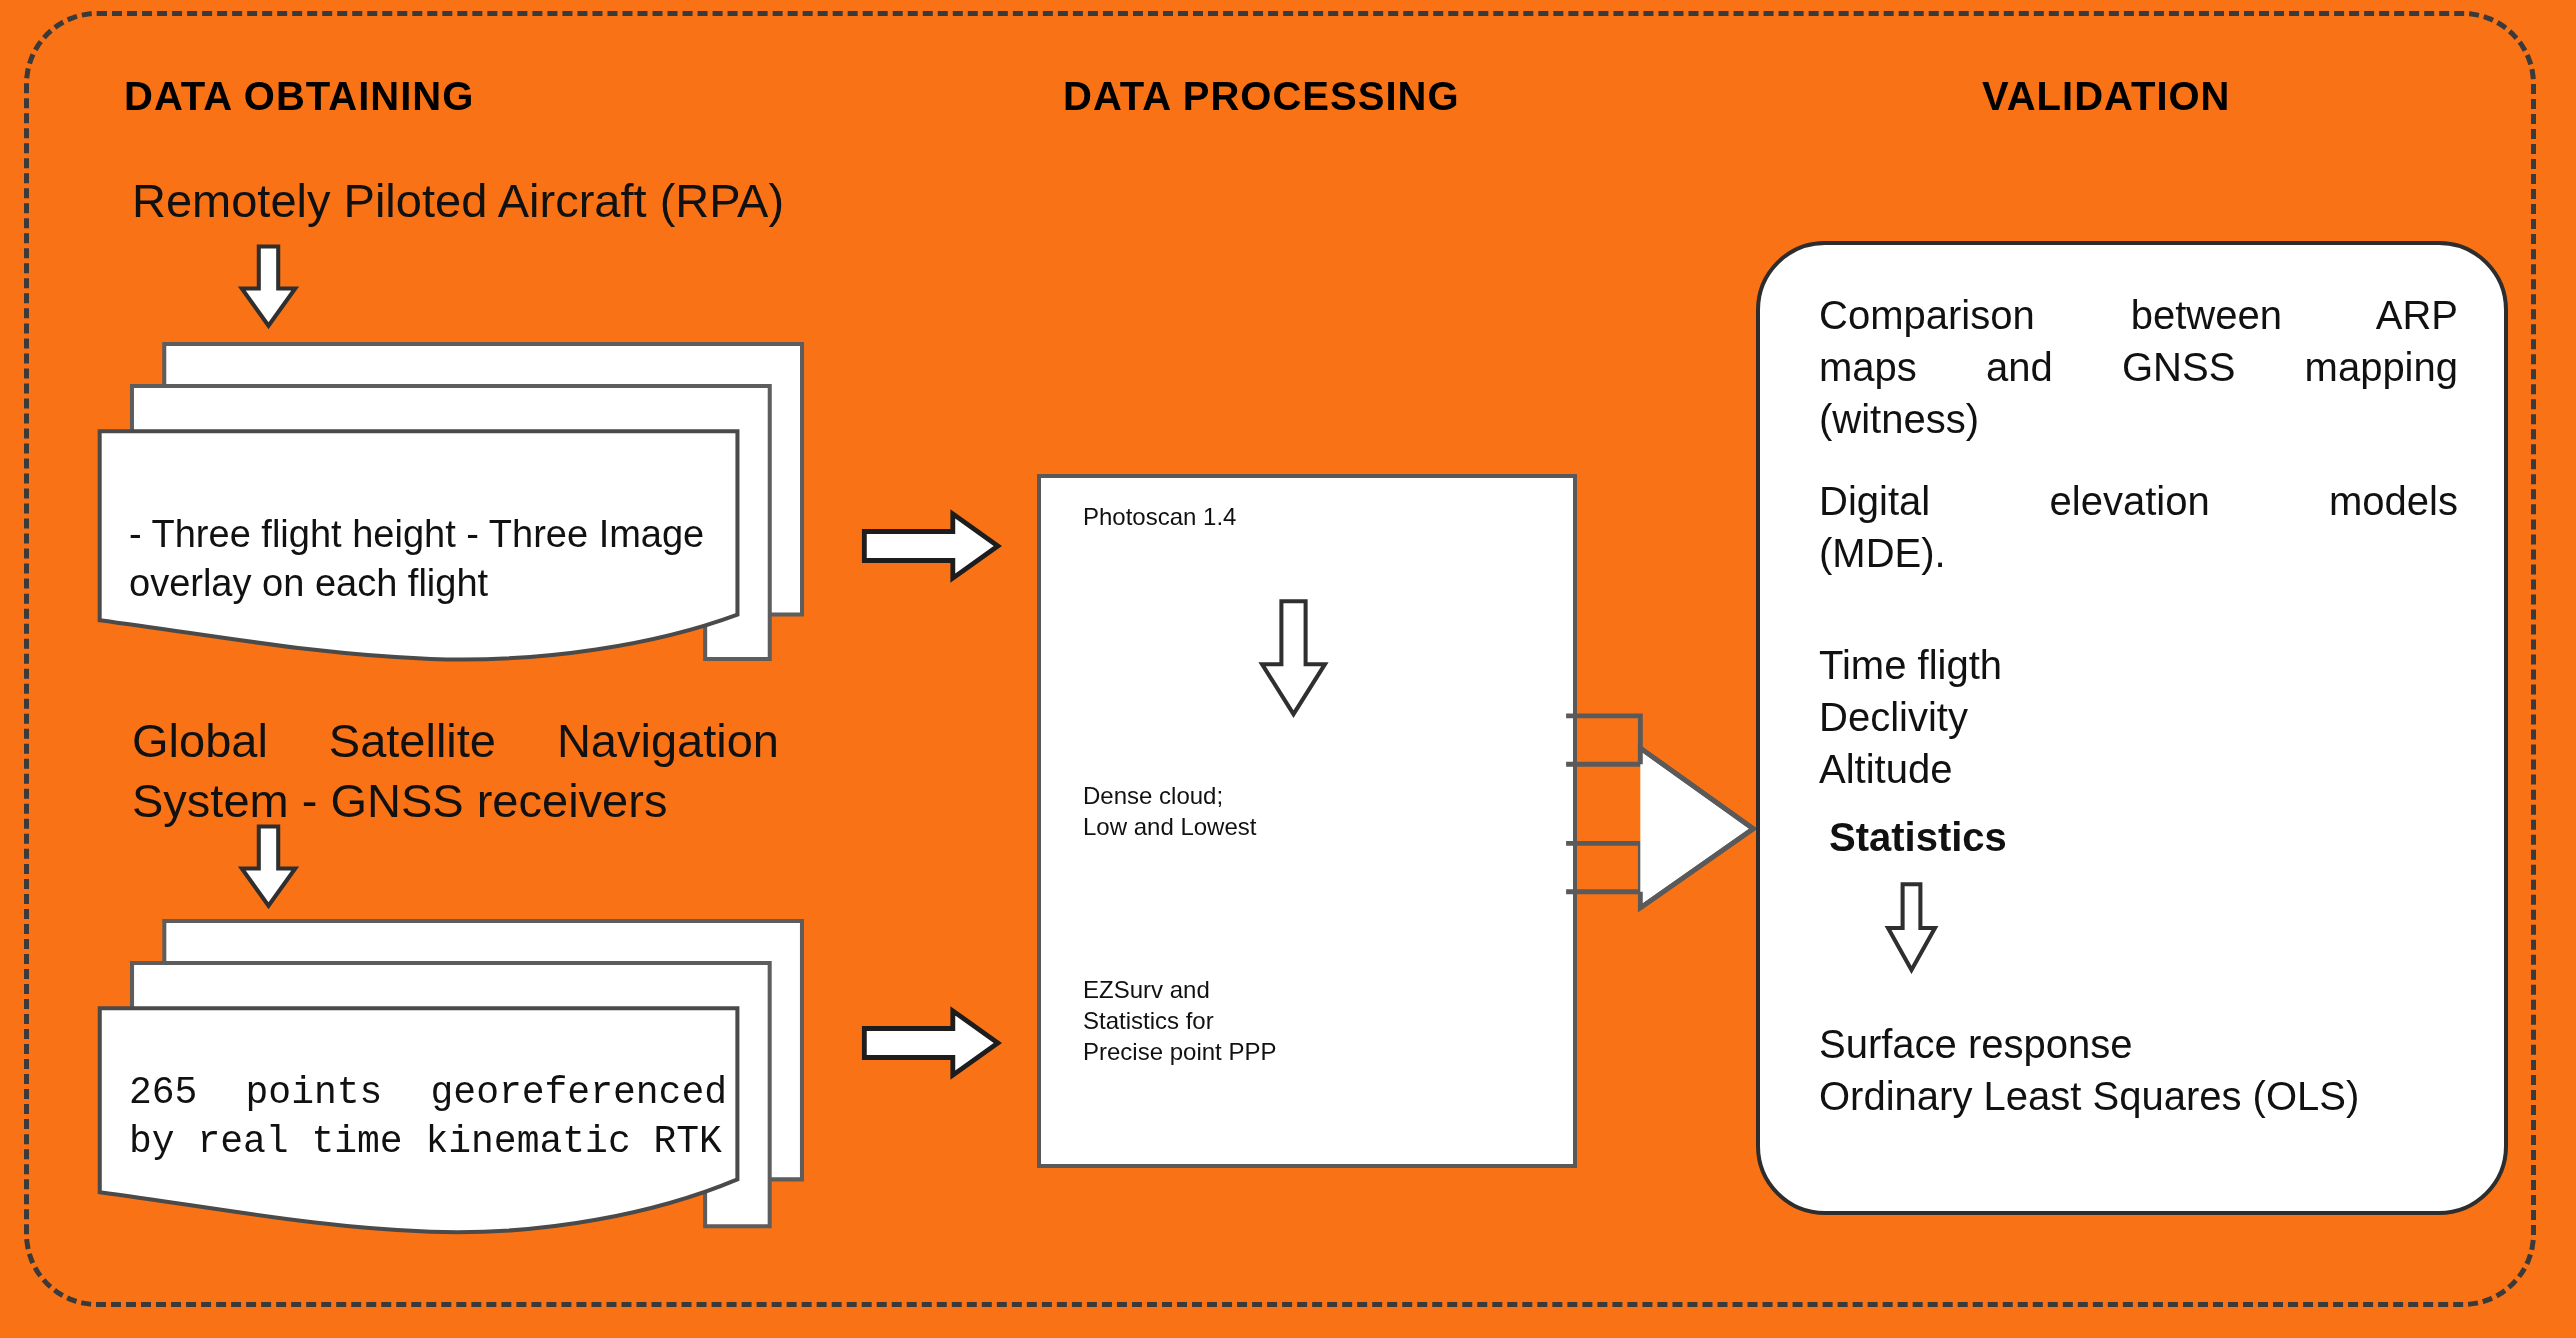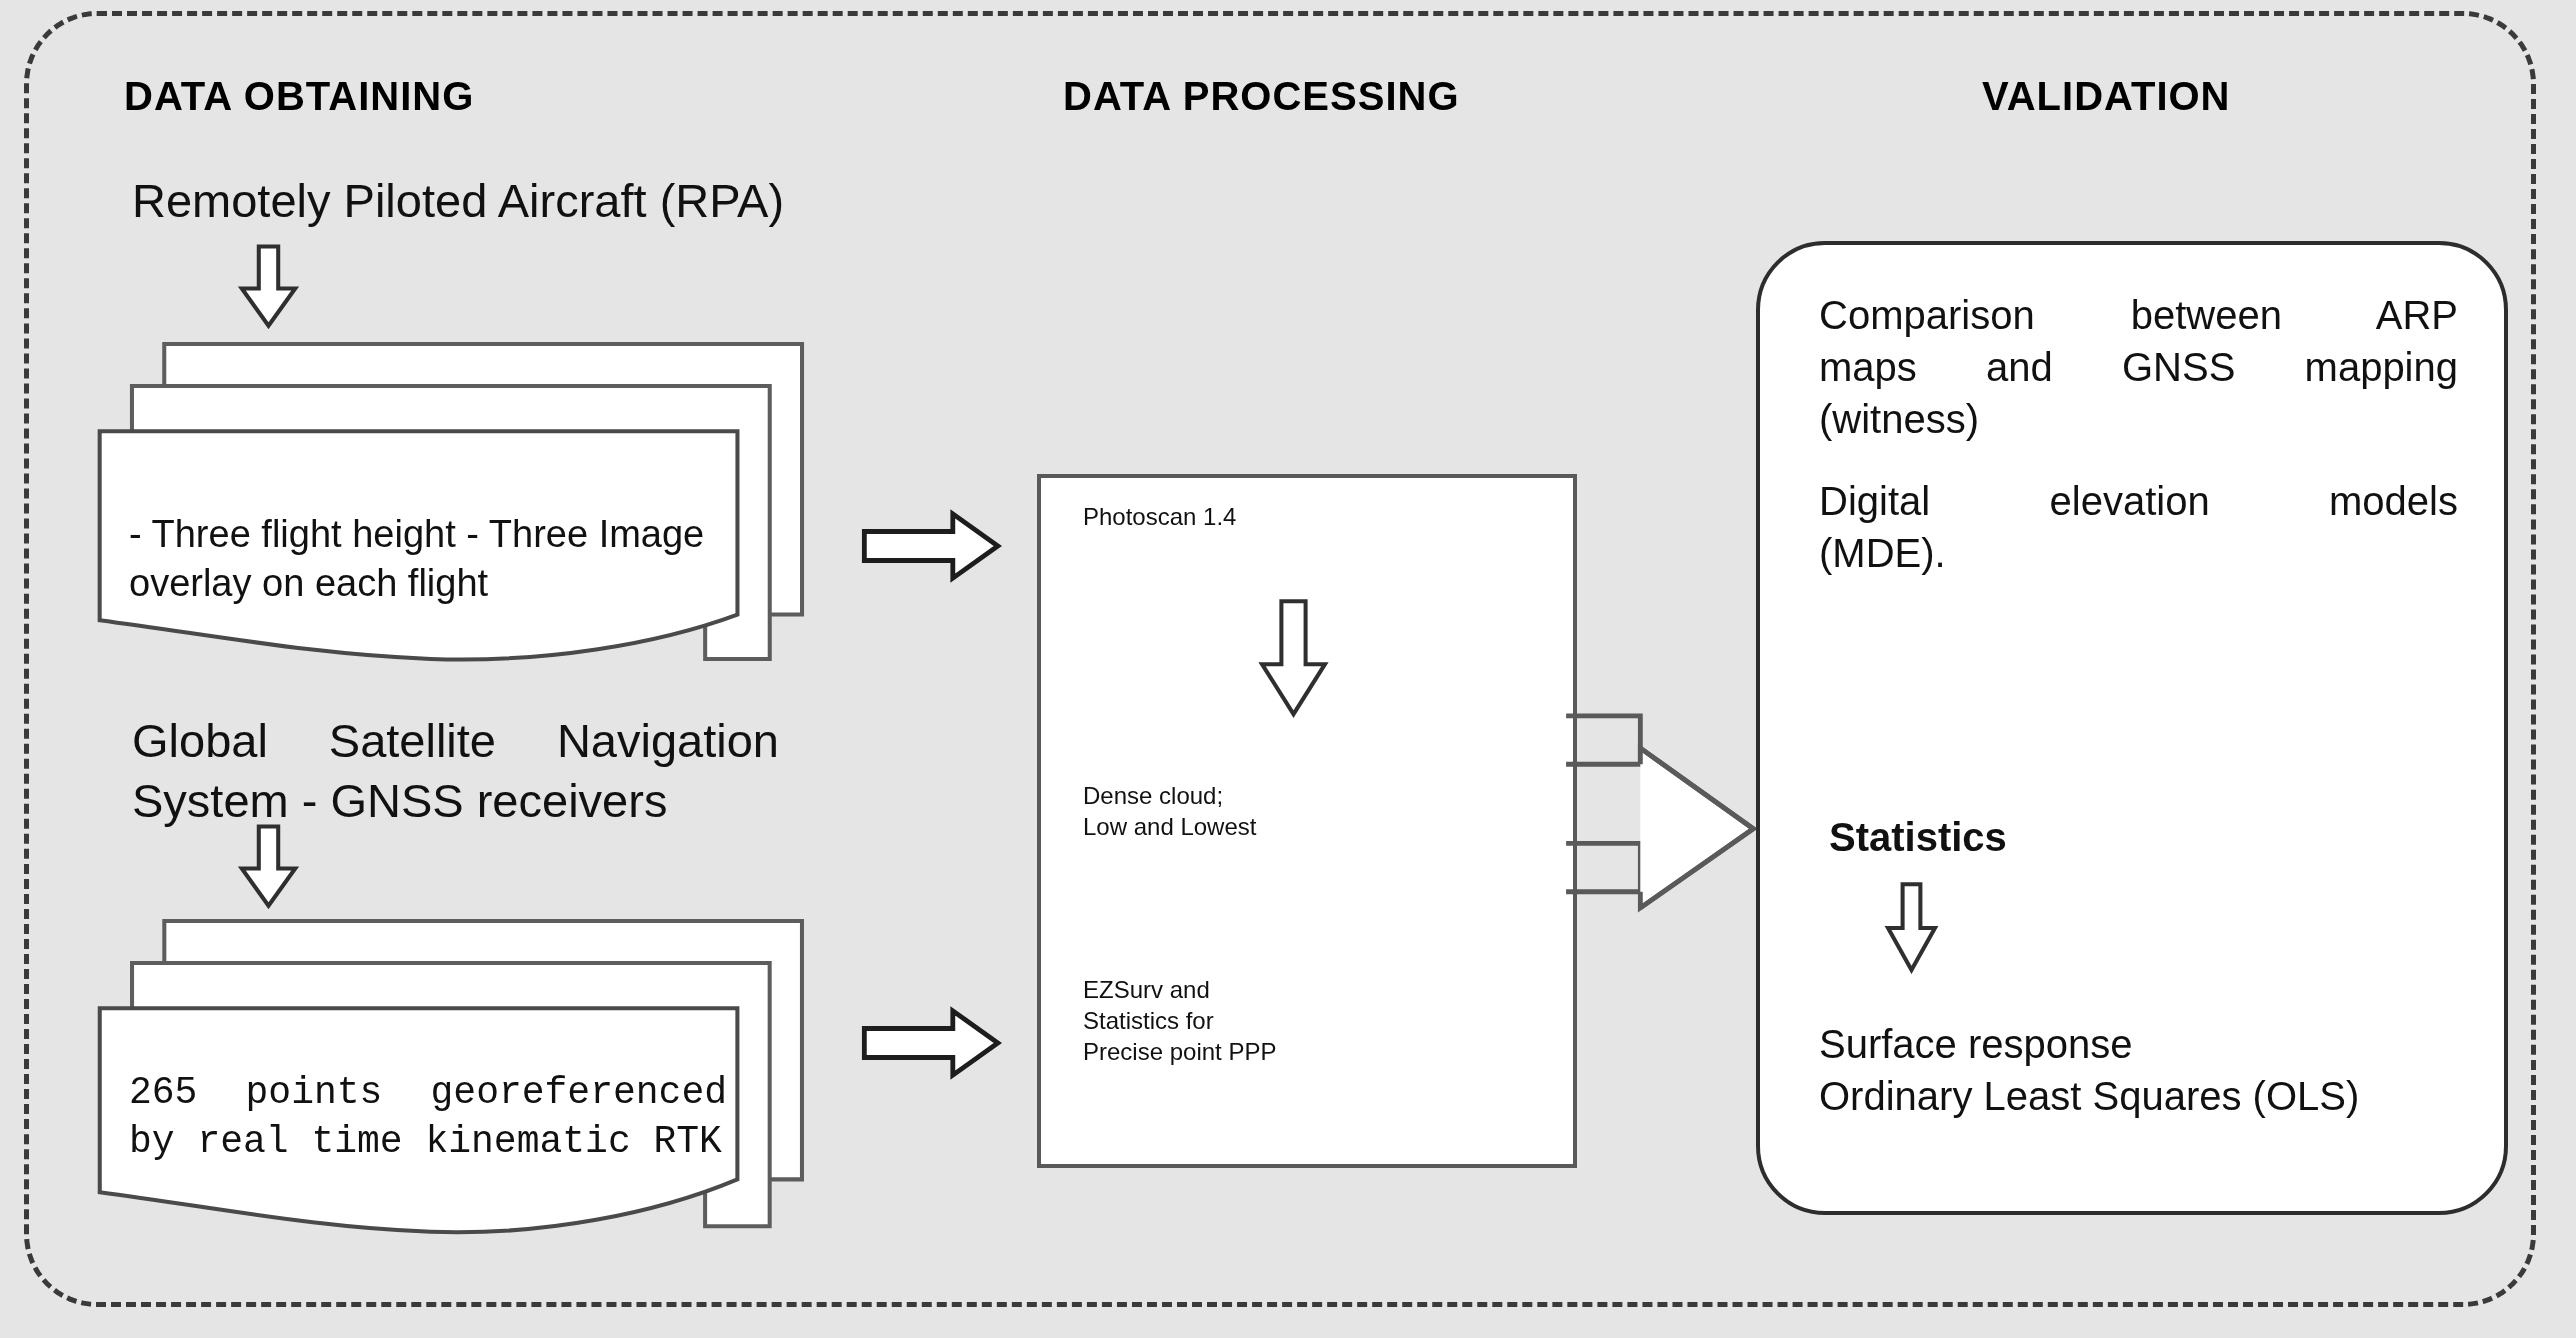--- a/index.html
+++ b/index.html
@@ -1,17 +1,17 @@
 <!DOCTYPE html>
 <html style="font-size:13px"><head>
 <meta charset="utf-8">
 <style>
   html,body{margin:0;padding:0;background:#ffffff;}
   body{font-family:"Liberation Sans",sans-serif;color:#111;}
-  #page{position:relative;width:2576px;height:1339px;background:#e5e5e5;overflow:hidden;}
+  #page{position:relative;width:2576px;height:1339px;background:#f97316;overflow:hidden;}
 
   
   .outer-frame{
     position:absolute;left:24px;top:11.3px;width:2512px;height:1296px;
     border:5.7px dashed #3a3a3a;border-radius:73px;box-sizing:border-box;
   }
 
   
   .col-head{
     position:absolute;font-weight:bold;font-size:40px;letter-spacing:1px;
@@ -181,20 +181,25 @@
     <span class="jl">Comparison between ARP</span>
     <span class="jl">maps and GNSS mapping</span>
     <span class="jlast">(witness)</span>
   </div>
 
   <div class="valid-text justify" id="v-dem">
     <span class="jl">Digital elevation models</span>
     <span class="jlast">(MDE).</span>
   </div>
 
+  <div class="valid-text" id="v-list">
+    <span style="display:block;">Time fligth</span>
+    <span style="display:block;">Declivity</span>
+    <span style="display:block;">Altitude</span>
+  </div>
 
   <div class="valid-text" id="v-stats">Statistics</div>
 
   <div class="arrow-down" style="left:1883px;top:881px;">
     <svg width="57" height="93" viewBox="0 0 70 115">
       <polygon points="24,4 46,4 46,58 64,58 35,110 6,58 24,58" fill="#ffffff" stroke="#2f2f2f" stroke-width="5" stroke-linejoin="miter"></polygon>
     </svg>
   </div>
 
   <div class="valid-text" id="v-final">

